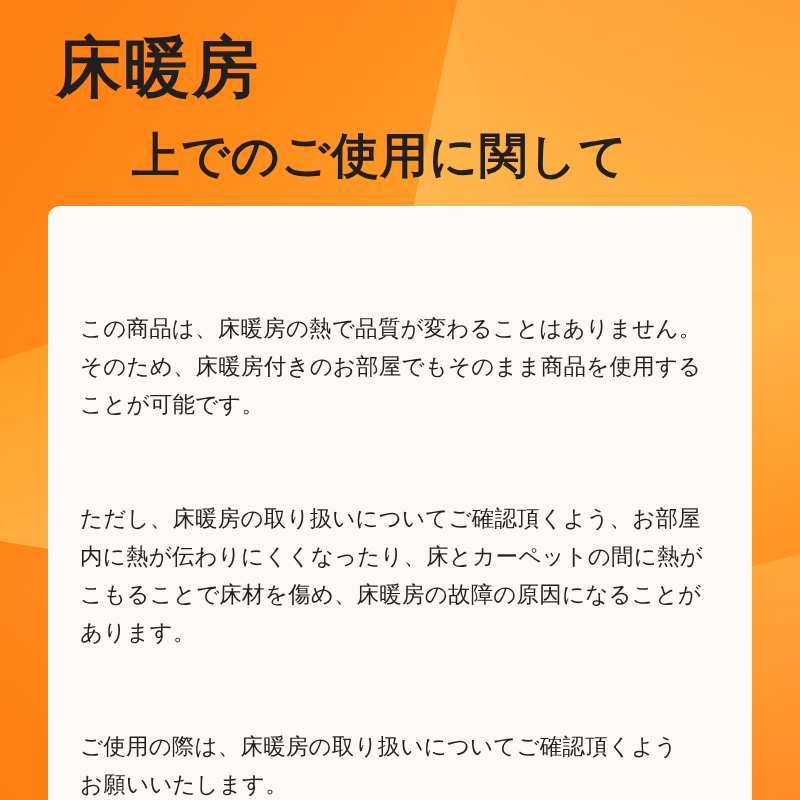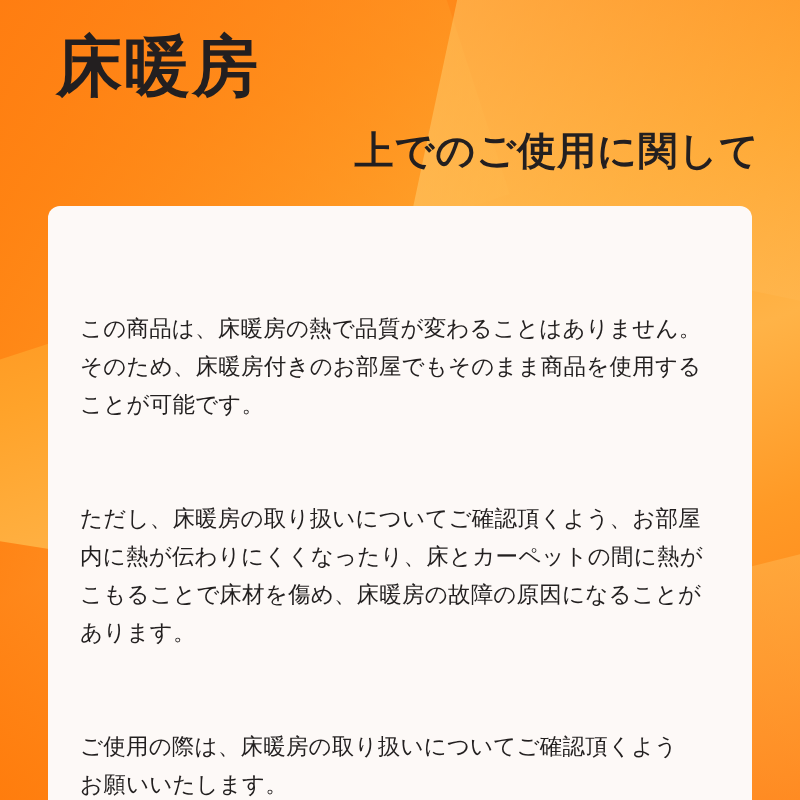--- a/index.html
+++ b/index.html
@@ -13,21 +13,20 @@
     font-family: "Liberation Sans", sans-serif;
     background: #ffffff;
   }
 
   .page {
     position: relative;
     width: 800px;
     height: 800px;
     overflow: hidden;
     background: linear-gradient(160deg, #ff7a18 0%, #ff8c1a 18%, #ffa32a 38%, #ffb347 55%, #ff9a26 72%, #ff7b12 100%);
-    font-family: Liberation Serif, serif;
   }
 
   
   .facet {
     position: absolute;
     pointer-events: none;
   }
   .facet-1 {
     top: -120px;
     left: -160px;
@@ -78,23 +77,23 @@
     line-height: 1.0;
     font-weight: bold;
     letter-spacing: 2px;
     white-space: nowrap;
   }
   .subhead {
     position: absolute;
     top: 130px;
     left: 0;
     width: 760px;
-    text-align: right;
+    text-align: center;
     color: #231f20;
-    font-size: 39px;
+    font-size: 48px;
     line-height: 1.1;
     font-weight: bold;
     letter-spacing: 1px;
     white-space: nowrap;
   }
 
   .card {
     position: absolute;
     top: 206px;
     left: 48px;

